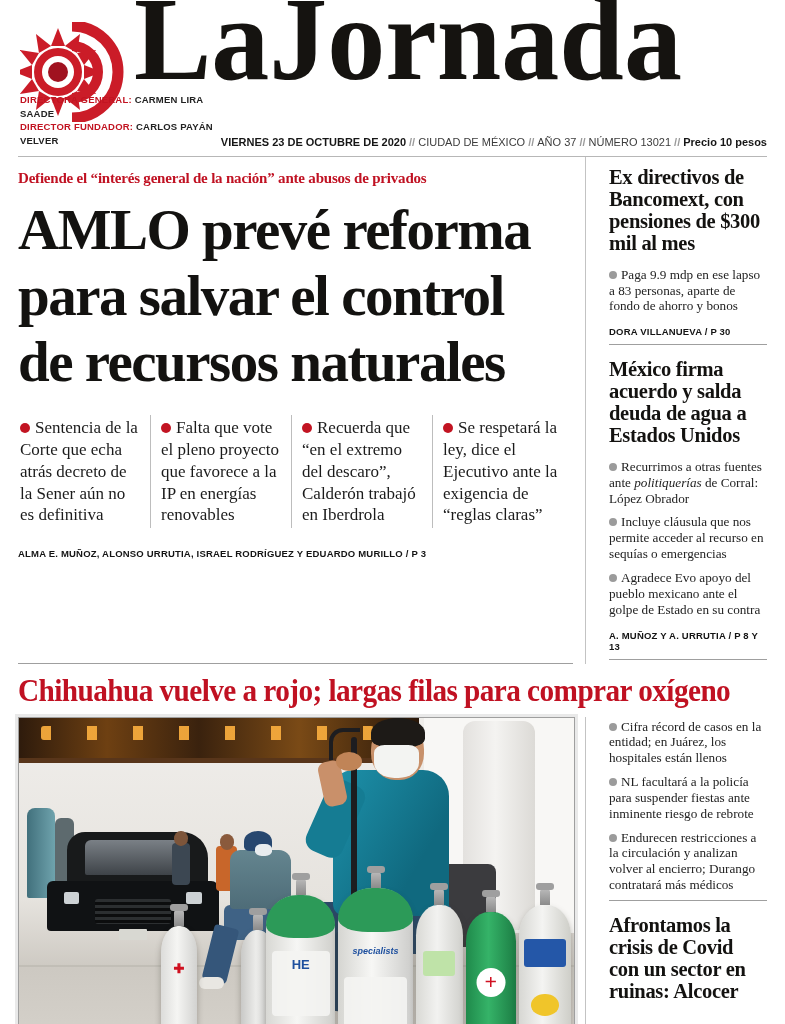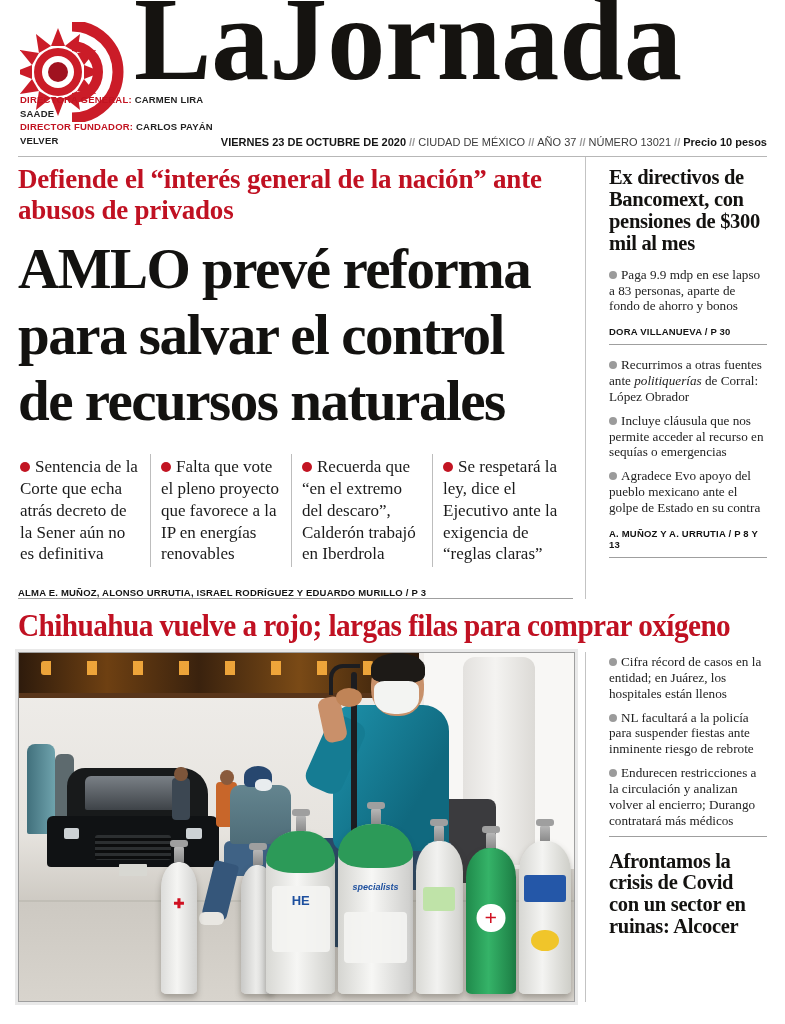--- a/index.html
+++ b/index.html
@@ -17,21 +17,21 @@
   .datebar{font-family:"Liberation Sans",sans-serif;font-size:11px;color:#3c3c3c;white-space:nowrap;padding-right:2px;}
   .datebar b{color:#161616;}
   .datebar .sep{color:#9a9a9a;font-weight:bold;padding:0 3px;}
 
   
   .section{display:flex;}
   .main-col{flex:1;min-width:0;display:flex;flex-direction:column;}
   .rail{width:158px;flex:none;border-left:1px solid #c3c3c3;margin-left:12px;padding-left:23px;display:flex;flex-direction:column;}
 
   
-  .kicker{color:#c01122;font-weight:bold;font-size:27px;margin-top:7px;letter-spacing:-.2px;}
+  .kicker{color:#c01122;font-weight:bold;font-size:15px;margin-top:13px;letter-spacing:-.2px;}
   .headline{font-weight:bold;font-size:57px;line-height:1.16;letter-spacing:-1.5px;color:#131210;margin-top:10px;}
   .lead-bullets{display:flex;margin-top:20px;}
   .lead-bullets .col{flex:1;padding:2px 10px;border-left:1px solid #bdbdbd;font-size:17px;line-height:1.28;color:#1b1b1b;}
   .lead-bullets .col:first-child{border-left:none;padding-left:2px;}
   .dot{display:inline-block;width:10px;height:10px;border-radius:50%;background:#c21422;margin-right:5px;}
   .dot.small{width:8px;height:8px;background:#9b9b9b;margin-right:4px;}
   .byline{font-family:"Liberation Sans",sans-serif;font-weight:bold;font-size:9.5px;letter-spacing:.2px;color:#141414;margin-top:20px;}
   .rule{border-top:1.5px solid #9f9f9f;margin:12px 0 0 0;}
   .main-col .rule{margin-top:auto;}
 
@@ -169,20 +169,21 @@
       <div class="byline">ALMA E. MUÑOZ, ALONSO URRUTIA, ISRAEL RODRÍGUEZ Y EDUARDO MURILLO / P 3</div>
       <div class="rule"></div>
     </div>
 
     <div class="rail">
       <h3>Ex directivos de Bancomext, con pensiones de $300 mil al mes</h3>
       <div class="rb"><span class="dot small"></span><span>Paga 9.9 mdp en ese lapso a 83 personas, aparte de fondo de ahorro y bonos</span></div>
       <div class="byline">DORA VILLANUEVA / P 30</div>
       <div class="rule"></div>
 
+      <h3>México firma acuerdo y salda deuda de agua a Estados Unidos</h3>
       <div class="rb"><span class="dot small"></span><span>Recurrimos a otras fuentes ante </span><i>politiquerías</i><span> de Corral: López Obrador</span></div>
       <div class="rb"><span class="dot small"></span><span>Incluye cláusula que nos permite acceder al recurso en sequías o emergencias</span></div>
       <div class="rb"><span class="dot small"></span><span>Agradece Evo apoyo del pueblo mexicano ante el golpe de Estado en su contra</span></div>
       <div class="byline">A. MUÑOZ Y A. URRUTIA / P 8 Y 13</div>
       <div class="rule"></div>
     </div>
   </div>
 
   <div class="sec-headline">Chihuahua vuelve a rojo; largas filas para comprar oxígeno</div>
 

